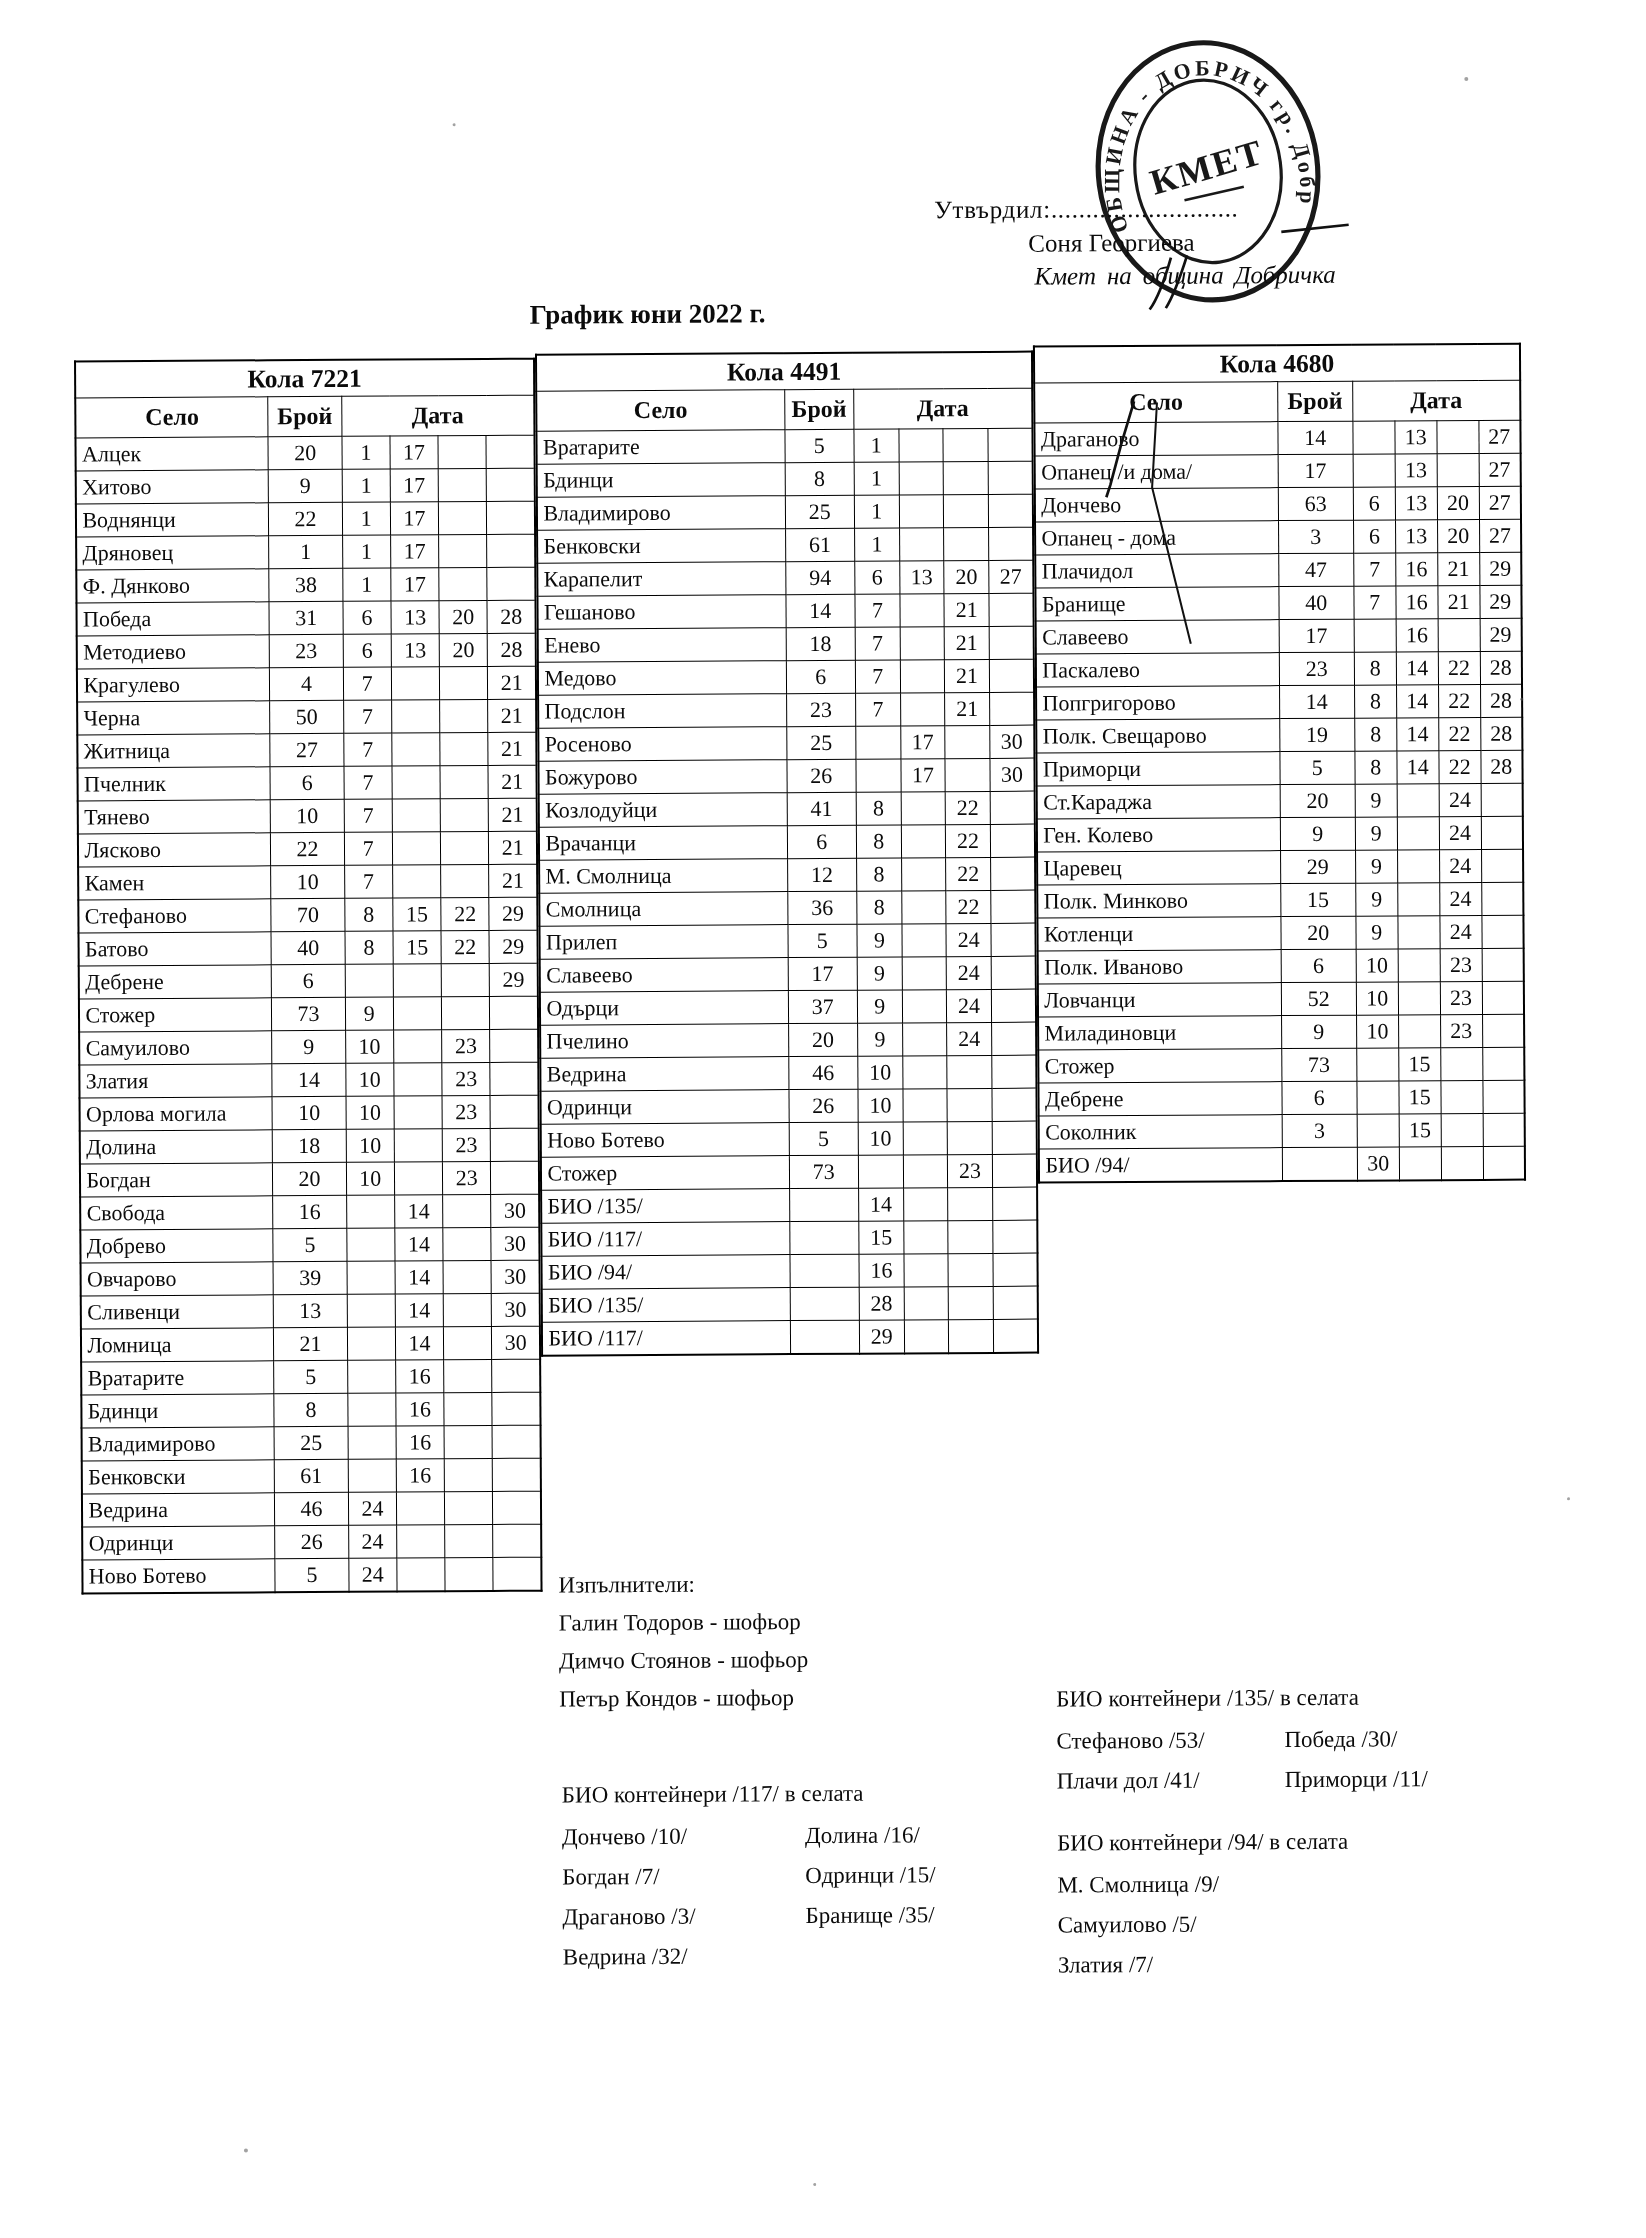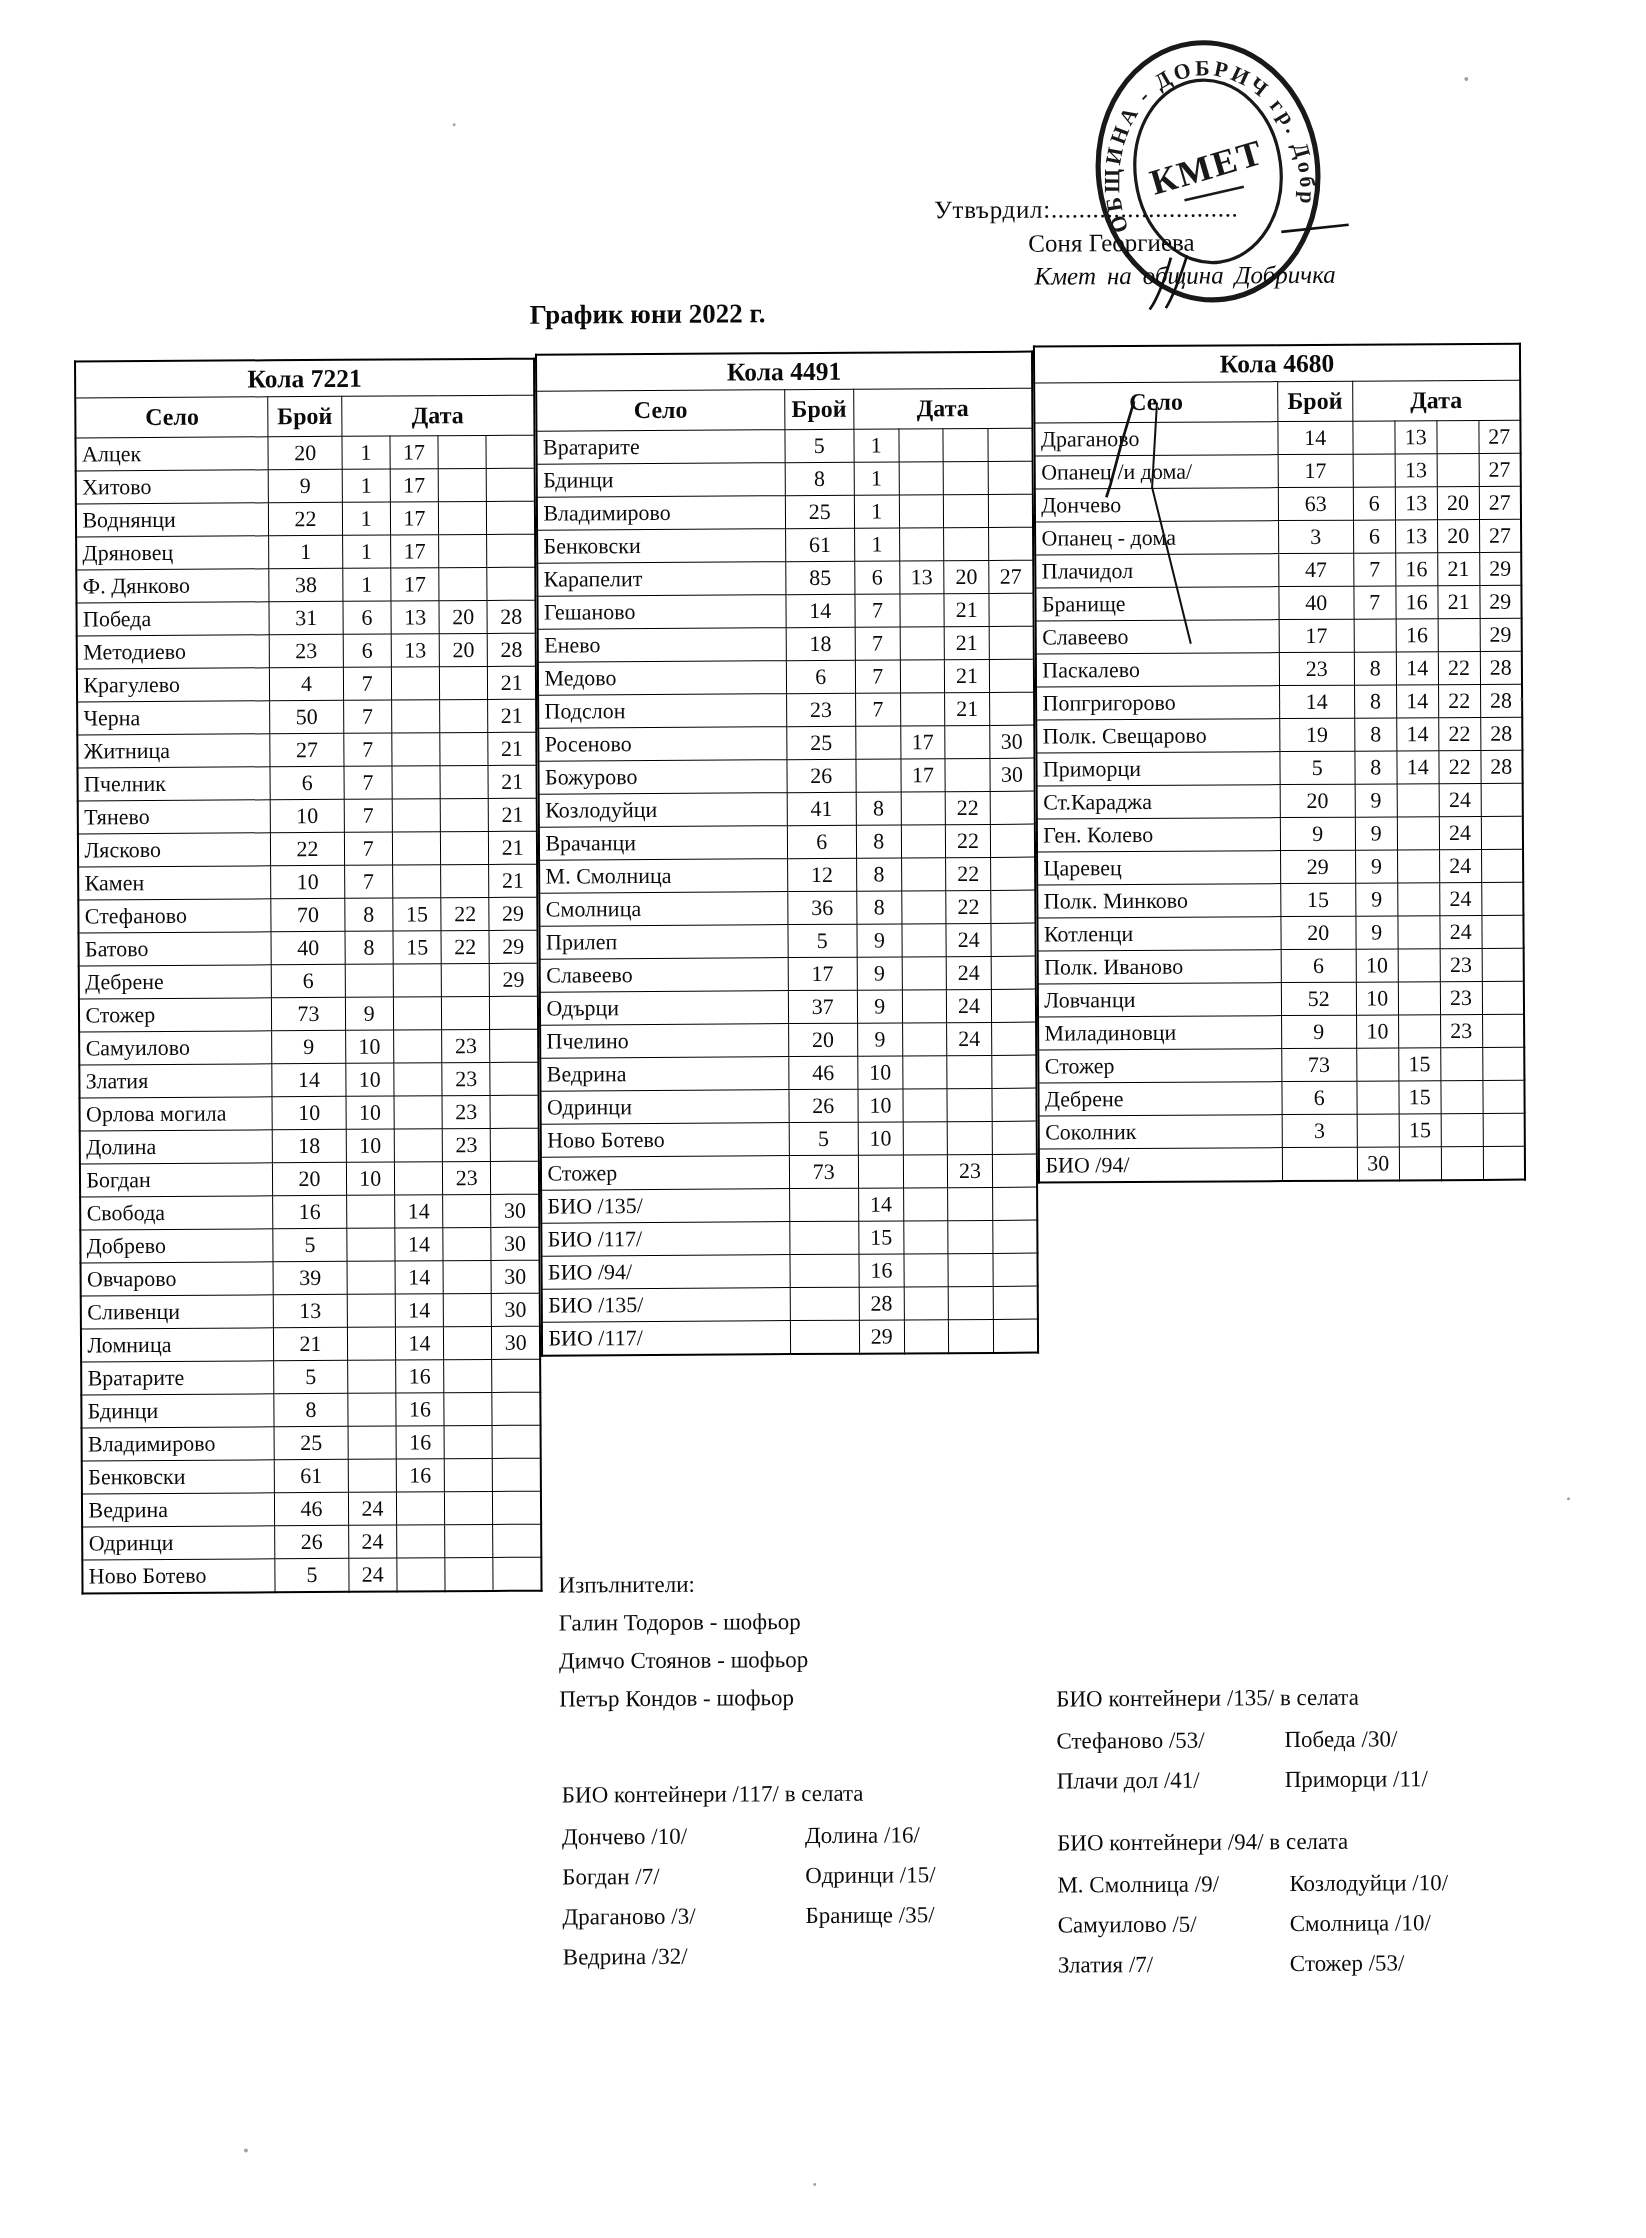--- a/index.html
+++ b/index.html
@@ -426,21 +426,21 @@
           <tr>
             <td class="village">Бенковски</td>
             <td class="num">61</td>
             <td class="num">1</td>
             <td class="num"></td>
             <td class="num"></td>
             <td class="num"></td>
           </tr>
           <tr>
             <td class="village">Карапелит</td>
-            <td class="num">85</td>
+            <td class="num">94</td>
             <td class="num">6</td>
             <td class="num">13</td>
             <td class="num">20</td>
             <td class="num">27</td>
           </tr>
           <tr>
             <td class="village">Гешаново</td>
             <td class="num">14</td>
             <td class="num">7</td>
             <td class="num"></td>
@@ -868,25 +868,20 @@
       </div>
     </div>
   <div class="txt-block bio" id="bio2">
       <div class="heading">БИО контейнери /94/ в селата</div>
       <div class="cols">
         <ul>
           <li>М. Смолница /9/</li>
           <li>Самуилово /5/</li>
           <li>Златия /7/</li>
         </ul>
-        <ul>
-          <li>Козлодуйци /10/</li>
-          <li>Смолница /10/</li>
-          <li>Стожер /53/</li>
-        </ul>
       </div>
     </div>
 
   <svg class="sig-overlay" viewBox="0 0 2442 3321" width="1646" height="2239">
     <path d="M 1744 385 Q 1728 440 1712 462" stroke="#111" stroke-width="4" fill="none"></path>
     <path d="M 1768 382 Q 1750 438 1736 460" stroke="#111" stroke-width="4" fill="none"></path>
     <path d="M 1908 348 L 2008 338" stroke="#111" stroke-width="4" fill="none"></path>
     <path d="M 1688 598 Q 1668 660 1652 722 L 1646 740" stroke="#111" stroke-width="4" fill="none"></path>
     <path d="M 1722 600 Q 1718 660 1714 726 L 1770 958" stroke="#111" stroke-width="3" fill="none"></path>
   </svg>

